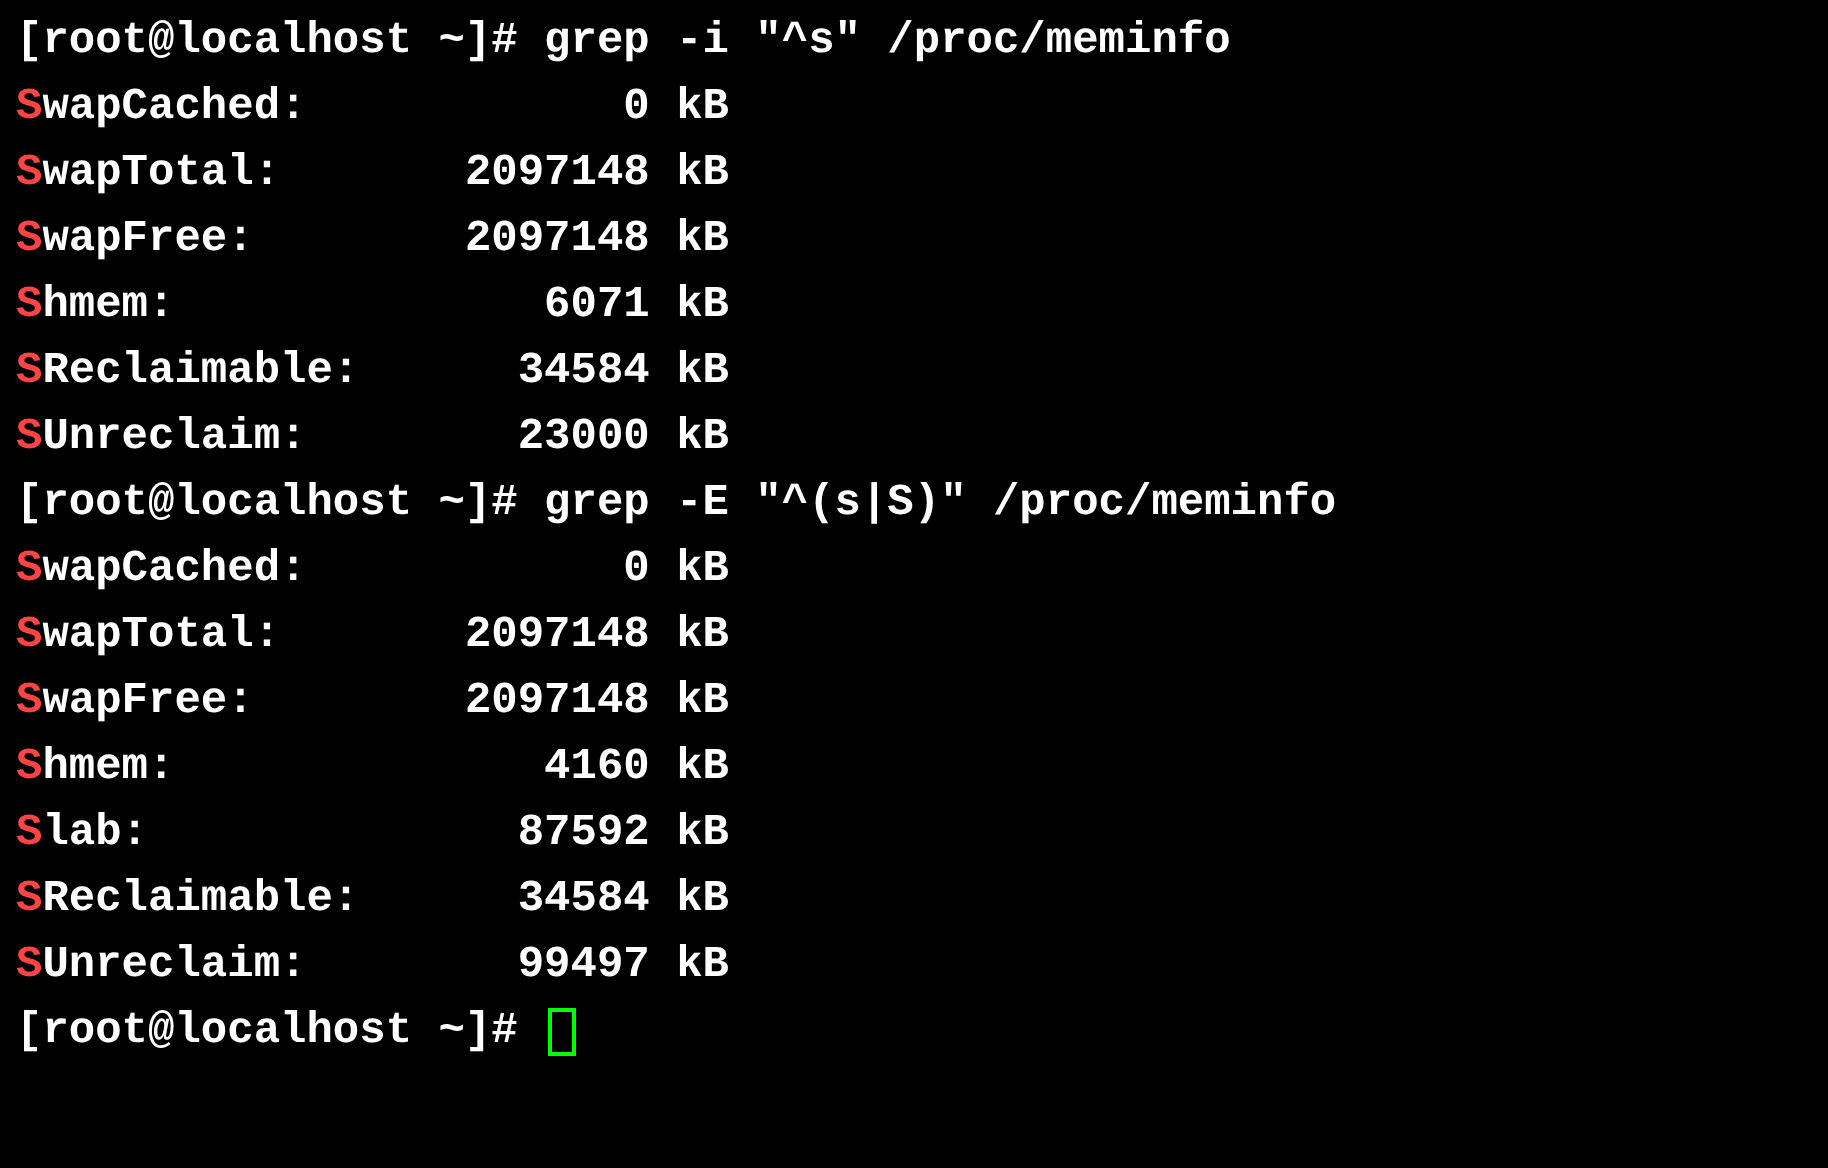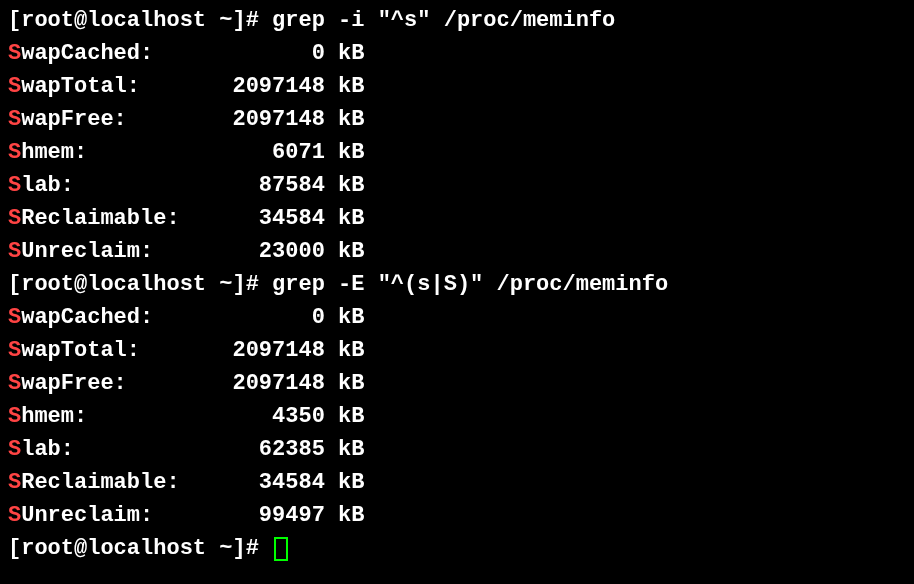--- a/index.html
+++ b/index.html
@@ -36,25 +36,24 @@
   </style>
 </head>
 <body>
 
 <div id="terminal">
     <div class="line"><span>[root@localhost ~]# </span><span>grep -i "^s" /proc/meminfo</span></div>
     <div class="line"><span class="highlight">S</span><span>wapCached:     </span><span>       0</span><span> kB</span></div>
     <div class="line"><span class="highlight">S</span><span>wapTotal:      </span><span> 2097148</span><span> kB</span></div>
     <div class="line"><span class="highlight">S</span><span>wapFree:       </span><span> 2097148</span><span> kB</span></div>
     <div class="line"><span class="highlight">S</span><span>hmem:          </span><span>    6071</span><span> kB</span></div>
-    <div class="line"><span class="highlight">S</span><span>lab:           </span><span>   87584</span><span> kB</span></div>
     <div class="line"><span class="highlight">S</span><span>Reclaimable:   </span><span>   34584</span><span> kB</span></div>
     <div class="line"><span class="highlight">S</span><span>Unreclaim:     </span><span>   23000</span><span> kB</span></div>
     <div class="line"><span>[root@localhost ~]# </span><span>grep -E "^(s|S)" /proc/meminfo</span></div>
     <div class="line"><span class="highlight">S</span><span>wapCached:     </span><span>       0</span><span> kB</span></div>
     <div class="line"><span class="highlight">S</span><span>wapTotal:      </span><span> 2097148</span><span> kB</span></div>
     <div class="line"><span class="highlight">S</span><span>wapFree:       </span><span> 2097148</span><span> kB</span></div>
-    <div class="line"><span class="highlight">S</span><span>hmem:          </span><span>    4350</span><span> kB</span></div>
-    <div class="line"><span class="highlight">S</span><span>lab:           </span><span>   62385</span><span> kB</span></div>
+    <div class="line"><span class="highlight">S</span><span>hmem:          </span><span>    4160</span><span> kB</span></div>
+    <div class="line"><span class="highlight">S</span><span>lab:           </span><span>   87592</span><span> kB</span></div>
     <div class="line"><span class="highlight">S</span><span>Reclaimable:   </span><span>   34584</span><span> kB</span></div>
     <div class="line"><span class="highlight">S</span><span>Unreclaim:     </span><span>   99497</span><span> kB</span></div>
     <div class="line"><span>[root@localhost ~]# </span><span class="cursor"></span></div>
   </div>
 
 </body></html>

